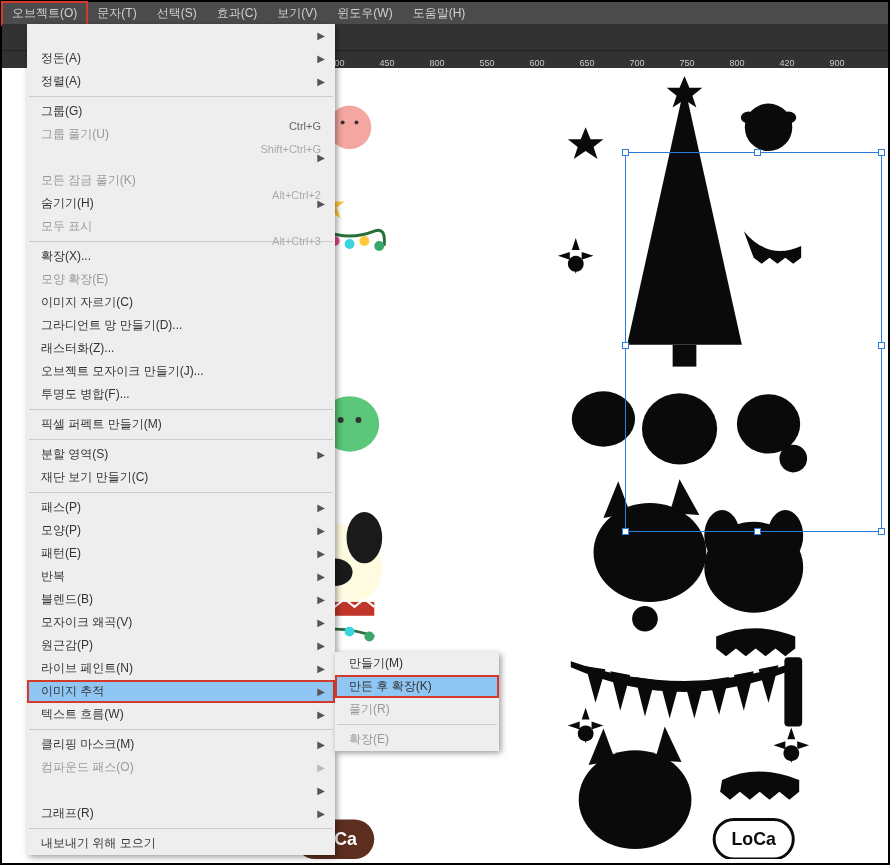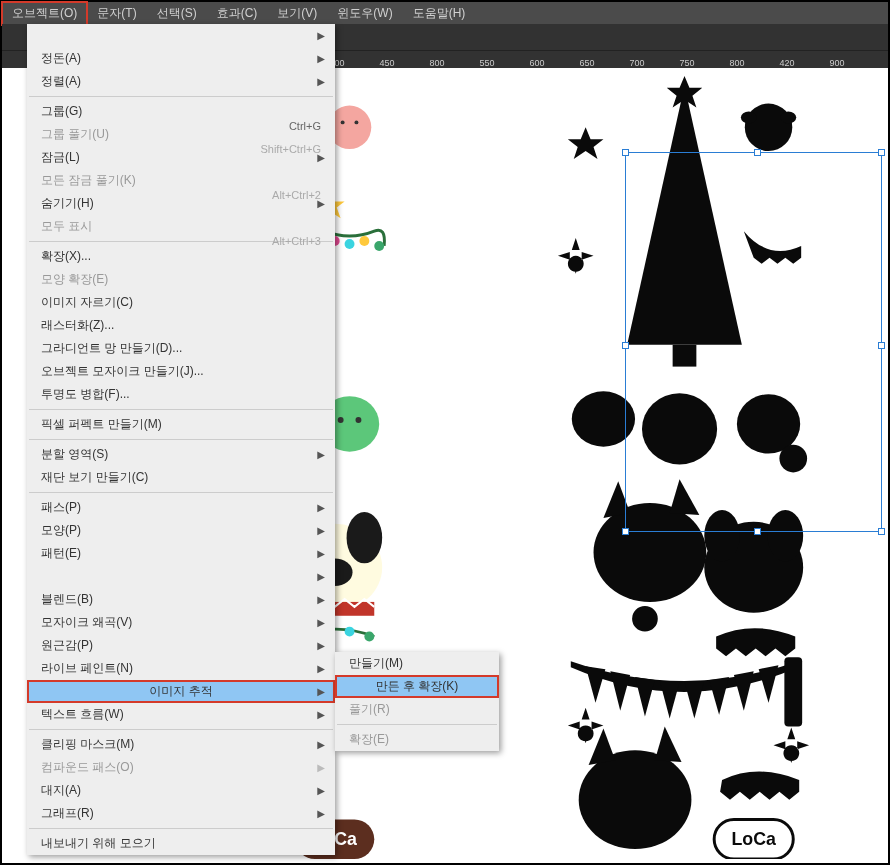--- a/index.html
+++ b/index.html
@@ -20,21 +20,21 @@
     
     .menu { position: absolute; top: 22px; left: 25px; width: 308px; background: #eeeeee; color: #333; box-shadow: 2px 2px 6px rgba(0,0,0,0.4); z-index: 100; }
     .menu-row { height: 23px; display: flex; align-items: center; padding: 0 14px; position: relative; font-size: 12px; }
     .menu-row .label { flex: 1; }
     .menu-row .shortcut { color: #666; font-size: 11px; margin-top: 28px; }
     .menu-row .arrow { position: absolute; right: 10px; font-size: 10px; color: #555; }
     .menu-row.disabled { color: #999; justify-content: flex-end; }
     .menu-row.disabled .arrow { color: #bbb; }
     .menu-row.disabled .shortcut { color: #aaa; }
     .menu-row.highlight { background: #8fc6f3; }
-    .menu-row.hlred { outline: 2px solid #d43a2a; outline-offset: -2px; text-align: center; }
+    .menu-row.hlred { outline: 2px solid #d43a2a; outline-offset: -2px; }
     .sep { height: 1px; background: #ccc; margin: 3px 2px; }
     
     .submenu { position: absolute; top: 650px; left: 333px; width: 164px; background: #eeeeee; color: #333; box-shadow: 2px 2px 6px rgba(0,0,0,0.4); z-index: 101; }
     
     .canvas { position: absolute; top: 66px; left: 64px; right: 4px; bottom: 4px; background: #fff; display: flex; }
     .artboard { flex: 1; position: relative; }
     .divider { width: 20px; }
     .artboard svg { width: 100%; height: 100%; }
     
     .sel-box { position: absolute; top: 150px; left: 623px; width: 257px; height: 380px; border: 1px solid #2a7dd4; pointer-events: none; }
@@ -255,21 +255,20 @@
       <div class="sep"></div>
       <div class="menu-row">
         <span class="label">그룹(G)</span>
         <span class="shortcut">Ctrl+G</span>
       </div>
       <div class="menu-row disabled">
         <span class="label">그룹 풀기(U)</span>
         <span class="shortcut">Shift+Ctrl+G</span>
       </div>
       <div class="menu-row">
-        <span class="label">잠금(L)</span>
         <span class="arrow">▶</span>
       </div>
       <div class="menu-row disabled">
         <span class="label">모든 잠금 풀기(K)</span>
         <span class="shortcut">Alt+Ctrl+2</span>
       </div>
       <div class="menu-row">
         <span class="label">숨기기(H)</span>
         <span class="arrow">▶</span>
       </div>
@@ -281,26 +280,26 @@
       <div class="menu-row">
         <span class="label">확장(X)...</span>
       </div>
       <div class="menu-row disabled">
         <span class="label">모양 확장(E)</span>
       </div>
       <div class="menu-row">
         <span class="label">이미지 자르기(C)</span>
       </div>
       <div class="menu-row">
+        <span class="label">그라디언트 망 만들기(D)...</span>
+      </div>
+      <div class="menu-row">
         <span class="label">래스터화(Z)...</span>
       </div>
       <div class="menu-row">
-        <span class="label">그라디언트 망 만들기(D)...</span>
-      </div>
-      <div class="menu-row">
         <span class="label">오브젝트 모자이크 만들기(J)...</span>
       </div>
       <div class="menu-row">
         <span class="label">투명도 병합(F)...</span>
       </div>
       <div class="sep"></div>
       <div class="menu-row">
         <span class="label">픽셀 퍼펙트 만들기(M)</span>
       </div>
       <div class="sep"></div>
@@ -318,20 +317,21 @@
       </div>
       <div class="menu-row">
         <span class="label">모양(P)</span>
         <span class="arrow">▶</span>
       </div>
       <div class="menu-row">
         <span class="label">패턴(E)</span>
         <span class="arrow">▶</span>
       </div>
       <div class="menu-row">
+        <span class="label">반복</span>
         <span class="arrow">▶</span>
       </div>
       <div class="menu-row">
         <span class="label">블렌드(B)</span>
         <span class="arrow">▶</span>
       </div>
       <div class="menu-row">
         <span class="label">모자이크 왜곡(V)</span>
         <span class="arrow">▶</span>
       </div>
@@ -354,21 +354,20 @@
       <div class="sep"></div>
       <div class="menu-row">
         <span class="label">클리핑 마스크(M)</span>
         <span class="arrow">▶</span>
       </div>
       <div class="menu-row disabled">
         <span class="label">컴파운드 패스(O)</span>
         <span class="arrow">▶</span>
       </div>
       <div class="menu-row">
-        <span class="label">대지(A)</span>
         <span class="arrow">▶</span>
       </div>
       <div class="menu-row">
         <span class="label">그래프(R)</span>
         <span class="arrow">▶</span>
       </div>
       <div class="sep"></div>
       <div class="menu-row">
         <span class="label">내보내기 위해 모으기</span>
       </div>

